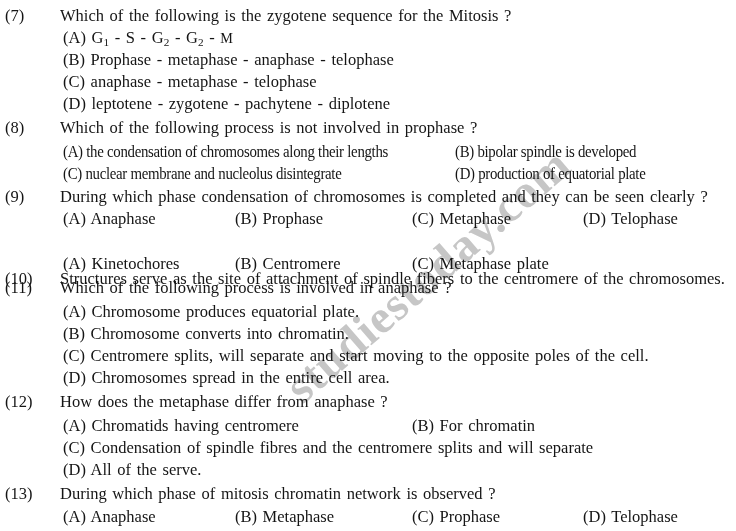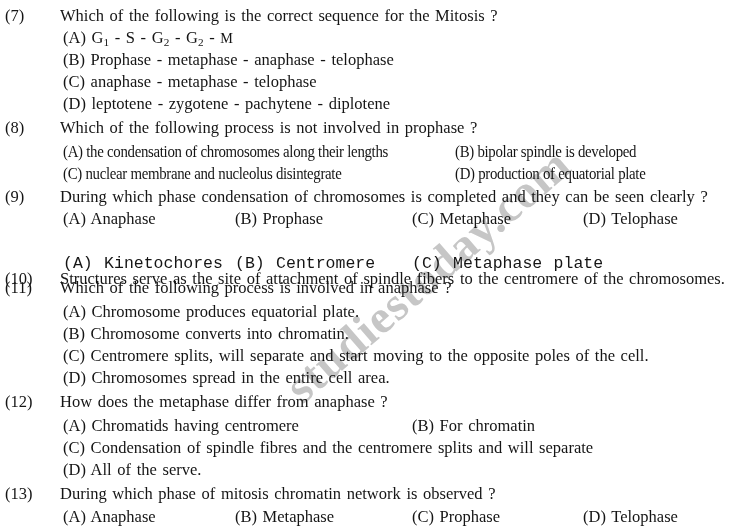--- a/index.html
+++ b/index.html
@@ -111,21 +111,21 @@
 <body>
 
 <div id="page" style="background: rgb(255, 255, 255); color: rgb(21, 21, 21);">
 
   <div class="watermark" style="color: rgb(198, 198, 198); transform: rotate(-41deg);">studiestoday.com</div>
 
   <div class="sheet">
 
     <div class="qrow" style="top:5px;">
       <span class="qnum">(7)</span>
-      <span class="qtext">Which of the following is the correct sequence for the Mitosis ?</span>
+      <span class="qtext">Which of the following is the zygotene sequence for the Mitosis ?</span>
     </div>
     <div class="qrow" style="top:27px;">
       <span class="opt wide" id="q7a">(A) G<sub>1</sub> - S - G<sub>2</sub> - G<sub>2</sub> - <span class="smallcap">M</span></span>
     </div>
     <div class="qrow" style="top:49px;">
       <span class="opt wide">(B)  Prophase - metaphase - anaphase - telophase</span>
     </div>
     <div class="qrow" style="top:71px;">
       <span class="opt wide">(C)  anaphase - metaphase - telophase</span>
     </div>
@@ -154,21 +154,21 @@
       <span class="opt c0">(A) Anaphase</span>
       <span class="opt c1">(B)  Prophase</span>
       <span class="opt c2">(C)  Metaphase</span>
       <span class="opt c3">(D) Telophase</span>
     </div>
 
     <div class="qrow" style="top:231px;margin-top:37px;">
       <span class="qnum">(10)</span>
       <span class="qtext">Structures serve as the site of attachment of spindle fibers to the centromere of the chromosomes.</span>
     </div>
-    <div class="qrow" style="top:253px;font-family:Liberation Mono, monospace;">
+    <div class="qrow" style="top:253px;">
       <span class="opt c0">(A) Kinetochores</span>
       <span class="opt c1">(B)  Centromere</span>
       <span class="opt c2">(C)  Metaphase plate</span>
     </div>
 
     <div class="qrow" style="top:277px;">
       <span class="qnum">(11)</span>
       <span class="qtext">Which of the following process is involved in anaphase ?</span>
     </div>
     <div class="qrow" style="top:301px;">

